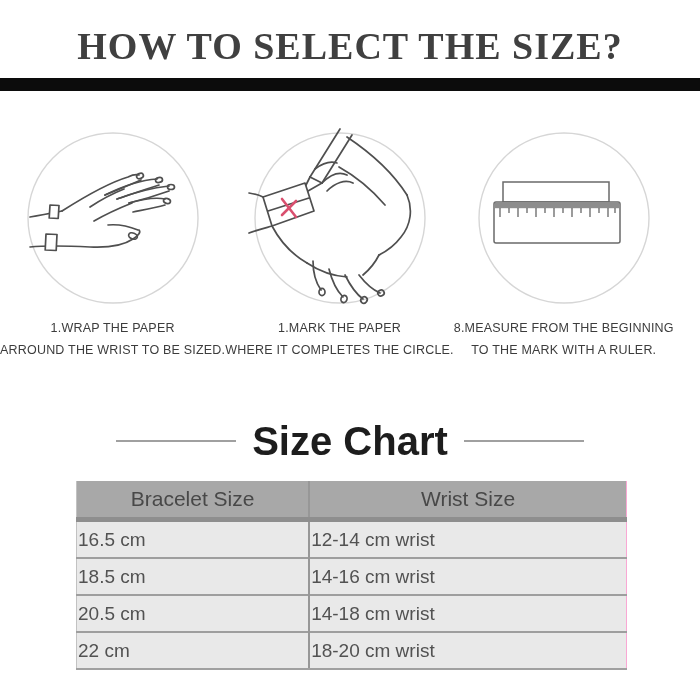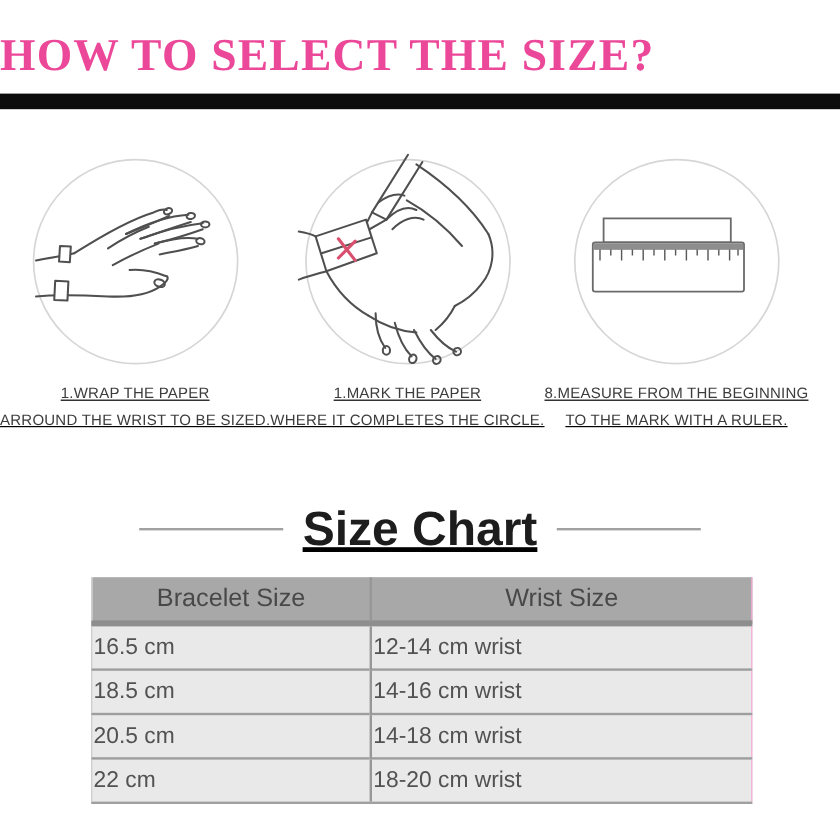--- a/index.html
+++ b/index.html
@@ -2,33 +2,33 @@
 <html><head>
 <meta charset="utf-8">
 <style>
   html,body{margin:0;padding:0;background:#ffffff;}
   .page{
     width:700px;height:700px;background:#ffffff;overflow:hidden;position:relative;
     font-family:"Liberation Sans",sans-serif;
   }
   
   .main-title{
-    margin-top:22px;
+    margin-top:22px;text-align:center;
     font-family:"Liberation Serif",serif;font-weight:bold;
-    font-size:38px;letter-spacing:1px;color:#ec4899;line-height:48px;
+    font-size:38px;letter-spacing:1px;color:#404040;line-height:48px;
   }
   .divider-bar{height:13px;background:#0c0c0c;margin-top:8px;width:100%;}
   
-  .steps{display:flex;margin-top:34px;width:554px;text-decoration:underline;}
+  .steps{display:flex;margin-top:34px;width:554px;}
   .step{width:233px;display:flex;flex-direction:column;align-items:center;}
   .step svg{display:block;overflow:visible;}
   .caption{margin-top:6px;text-align:center;color:#3c3c3c;
     font-size:12.5px;letter-spacing:0.2px;line-height:22px;white-space:nowrap;}
   
-  .chart-title-row{margin-top:56px;display:flex;align-items:center;justify-content:center;gap:16px;text-decoration:underline;}
+  .chart-title-row{margin-top:56px;display:flex;align-items:center;justify-content:center;gap:16px;}
   .chart-title-row .rule{width:120px;height:2px;background:#a0a0a0;}
   .chart-title{font-size:40px;font-weight:bold;color:#1d1d1d;line-height:48px;}
   
   table.size-table{
     margin:16px 0 0 76px;width:551px;border-collapse:collapse;table-layout:fixed;
     border-left:1px solid #c2c2c2;border-right:1px solid #f9a8d4;
   }
   .size-table col.c1{width:42.3%;}
   .size-table col.c2{width:57.7%;}
   .size-table th{

